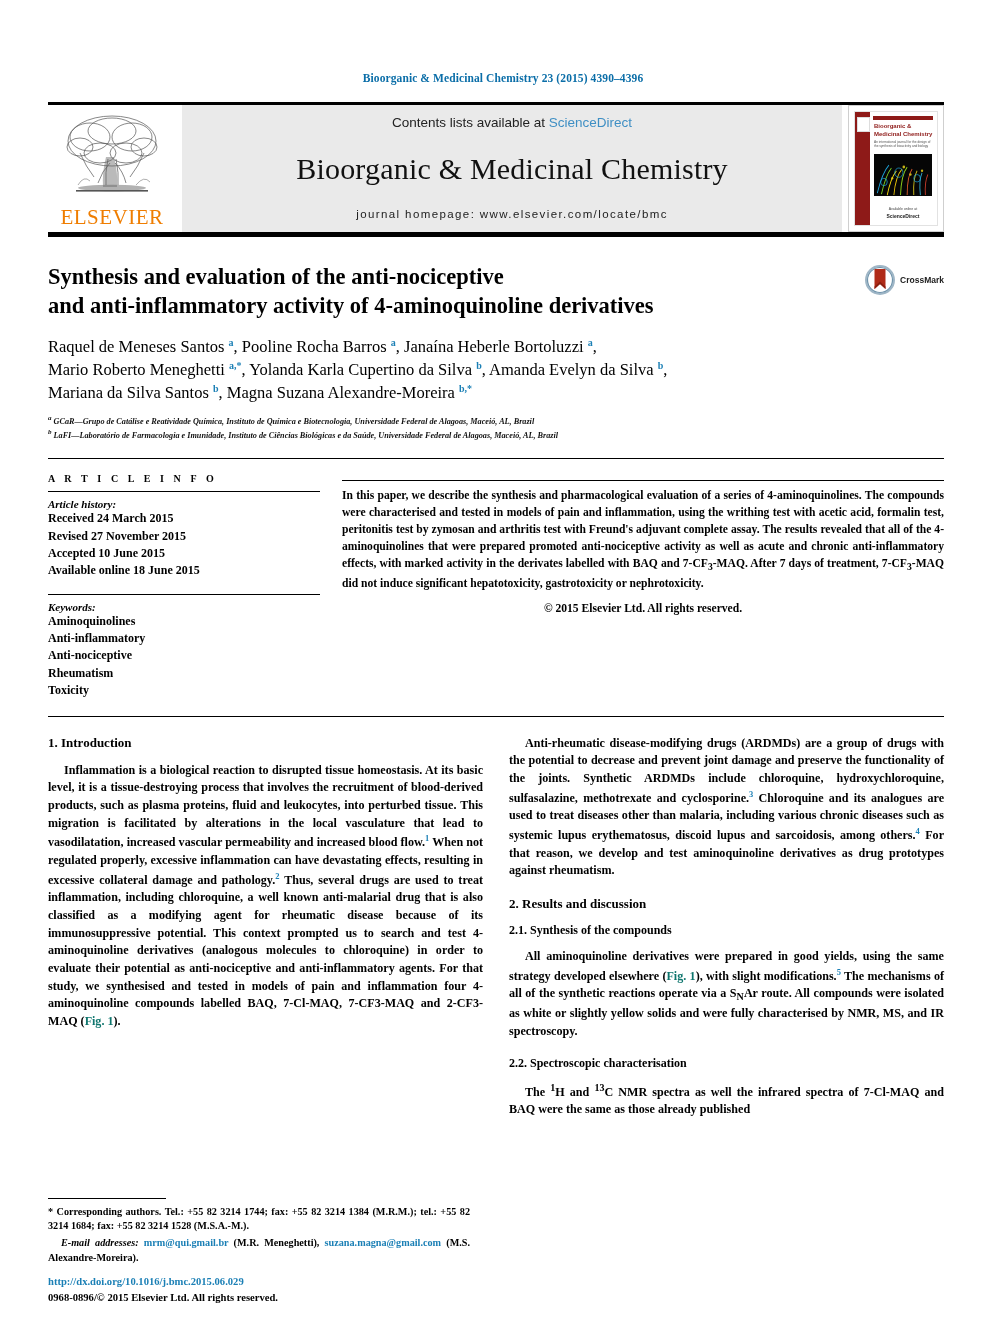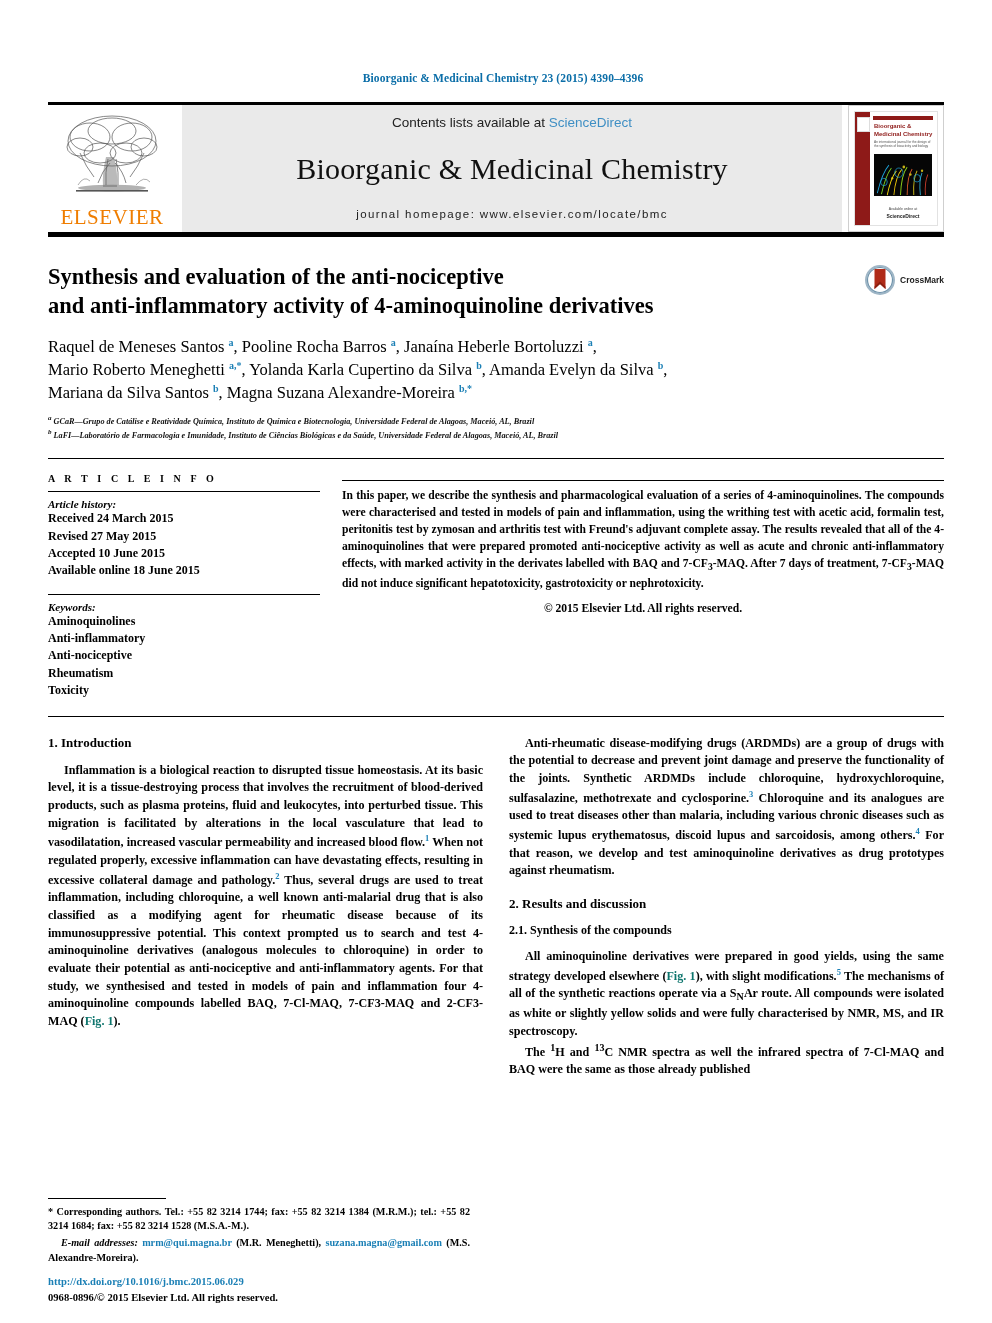--- a/index.html
+++ b/index.html
@@ -408,21 +408,21 @@
   <div class="info-rule-top"></div>
 
   <div class="info-abstract">
 
     <div class="col-info">
       <div class="sec-head">A R T I C L E   I N F O</div>
       <div class="thin-rule"></div>
       <div class="info-label">Article history:</div>
       <div class="info-list">
         <div>Received 24 March 2015</div>
-        <div>Revised 27 May 2015</div>
+        <div>Revised 27 November 2015</div>
         <div>Accepted 10 June 2015</div>
         <div>Available online 18 June 2015</div>
       </div>
 
       <div class="kw-block">
         <div class="thin-rule"></div>
         <div class="info-label">Keywords:</div>
         <div class="info-list">
           <div>Aminoquinolines</div>
           <div>Anti-inflammatory</div>
@@ -447,30 +447,31 @@
     <div class="bcol">
       <h2 class="numhead">1. Introduction</h2>
       <p class="para">Inflammation is a biological reaction to disrupted tissue homeostasis. At its basic level, it is a tissue-destroying process that involves the recruitment of blood-derived products, such as plasma proteins, fluid and leukocytes, into perturbed tissue. This migration is facilitated by alterations in the local vasculature that lead to vasodilatation, increased vascular permeability and increased blood flow.<span class="ref">1</span> When not regulated properly, excessive inflammation can have devastating effects, resulting in excessive collateral damage and pathology.<span class="ref">2</span> Thus, several drugs are used to treat inflammation, including chloroquine, a well known anti-malarial drug that is also classified as a modifying agent for rheumatic disease because of its immunosuppressive potential. This context prompted us to search and test 4-aminoquinoline derivatives (analogous molecules to chloroquine) in order to evaluate their potential as anti-nociceptive and anti-inflammatory agents. For that study, we synthesised and tested in models of pain and inflammation four 4-aminoquinoline compounds labelled <b>BAQ, 7-Cl-MAQ, 7-CF3-MAQ</b> and <b>2-CF3-MAQ</b> (<span class="xlink">Fig. 1</span>).</p>
     </div>
 
     <div class="bcol">
       <p class="para">Anti-rheumatic disease-modifying drugs (ARDMDs) are a group of drugs with the potential to decrease and prevent joint damage and preserve the functionality of the joints. Synthetic ARDMDs include chloroquine, hydroxychloroquine, sulfasalazine, methotrexate and cyclosporine.<span class="ref">3</span> Chloroquine and its analogues are used to treat diseases other than malaria, including various chronic diseases such as systemic lupus erythematosus, discoid lupus and sarcoidosis, among others.<span class="ref">4</span> For that reason, we develop and test aminoquinoline derivatives as drug prototypes against rheumatism.</p>
       <h2 class="numhead" style="margin-top:16px">2. Results and discussion</h2>
       <h3 class="numhead3" style="margin-top:0">2.1. Synthesis of the compounds</h3>
       <p class="para">All aminoquinoline derivatives were prepared in good yields, using the same strategy developed elsewhere (<span class="xlink">Fig. 1</span>), with slight modifications.<span class="ref">5</span> The mechanisms of all of the synthetic reactions operate via a S<sub>N</sub>Ar route. All compounds were isolated as white or slightly yellow solids and were fully characterised by NMR, MS, and IR spectroscopy.</p>
+      <h3 class="numhead3">2.2. Spectroscopic characterisation</h3>
       <p class="para">The <sup>1</sup>H and <sup>13</sup>C NMR spectra as well the infrared spectra of <b>7-Cl-MAQ</b> and <b>BAQ</b> were the same as those already published</p>
     </div>
   </div>
 
   <div class="footnotes">
     <div class="fn-rule"></div>
     <p class="fn-p">* Corresponding authors. Tel.: +55 82 3214 1744; fax: +55 82 3214 1384 (M.R.M.); tel.: +55 82 3214 1684; fax: +55 82 3214 1528 (M.S.A.-M.).</p>
     <p class="fn-p indent">
       <span class="fn-em">E-mail addresses:</span>
-      <span class="link">mrm@qui.magna.br</span>
+      <span class="link">mrm@qui.gmail.br</span>
       <span>(M.R. Meneghetti),</span>
       <span class="link">suzana.magna@gmail.com</span>
       <span>(M.S. Alexandre-Moreira).</span>
     </p>
   </div>
 
   <div class="doi-block">
     <div class="doi">http://dx.doi.org/10.1016/j.bmc.2015.06.029</div>
     <div>0968-0896/© 2015 Elsevier Ltd. All rights reserved.</div>
   </div>

